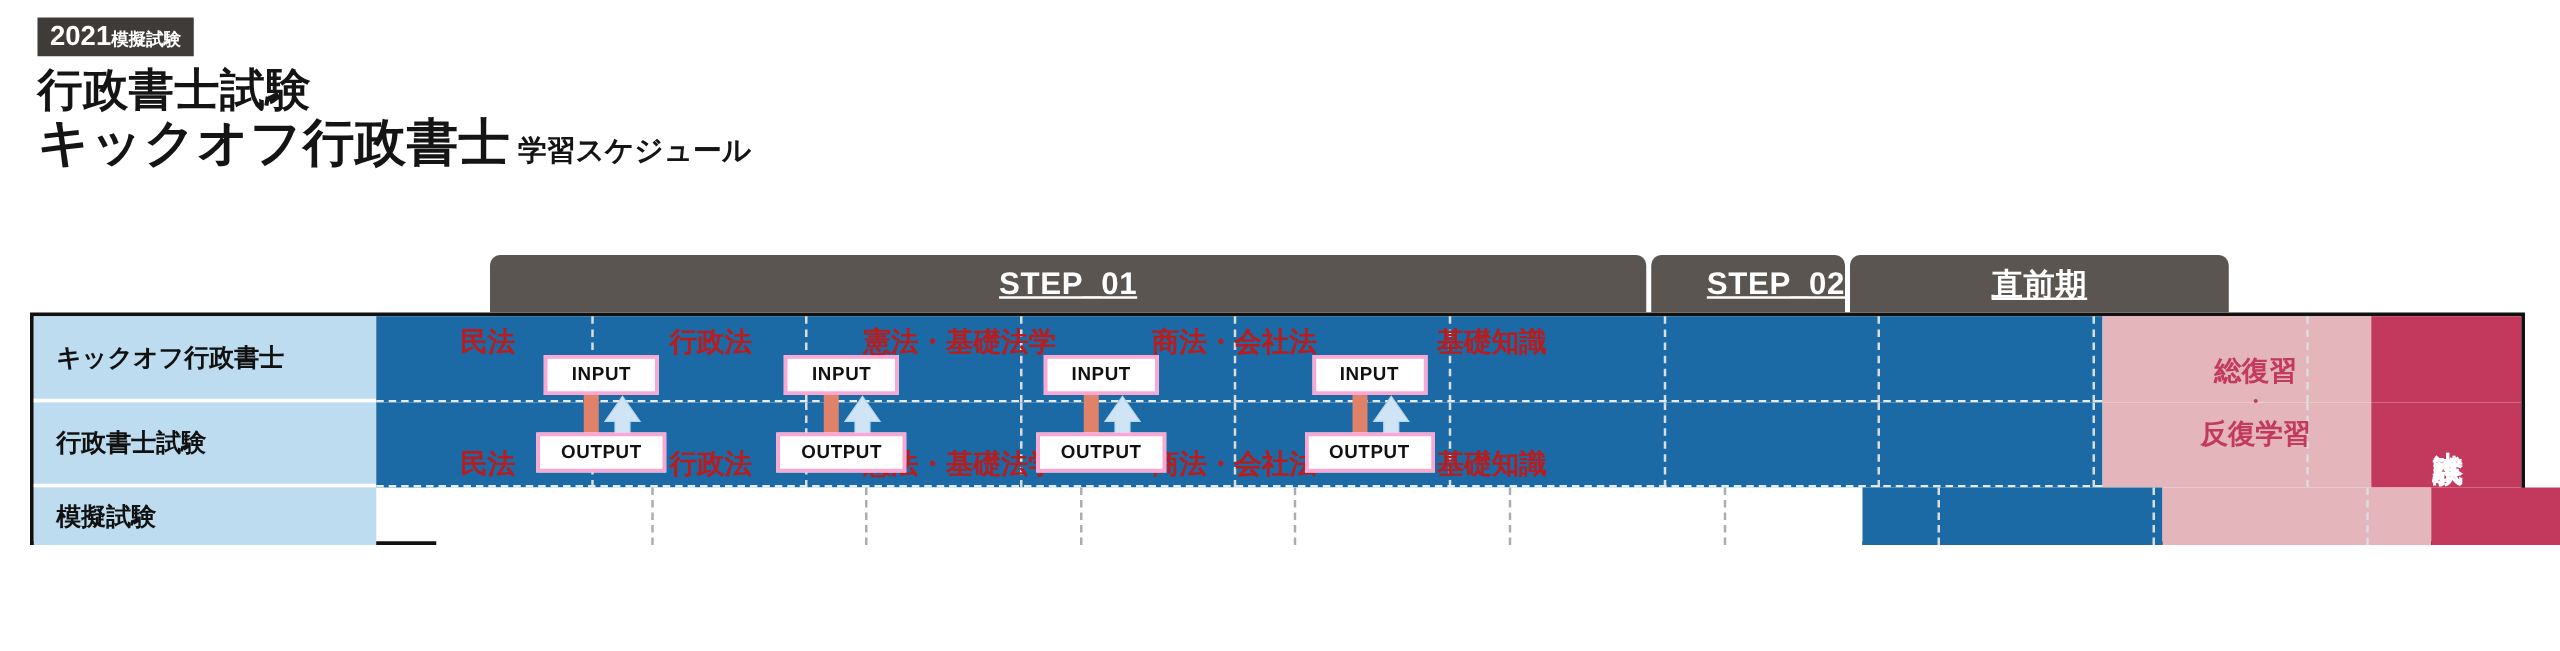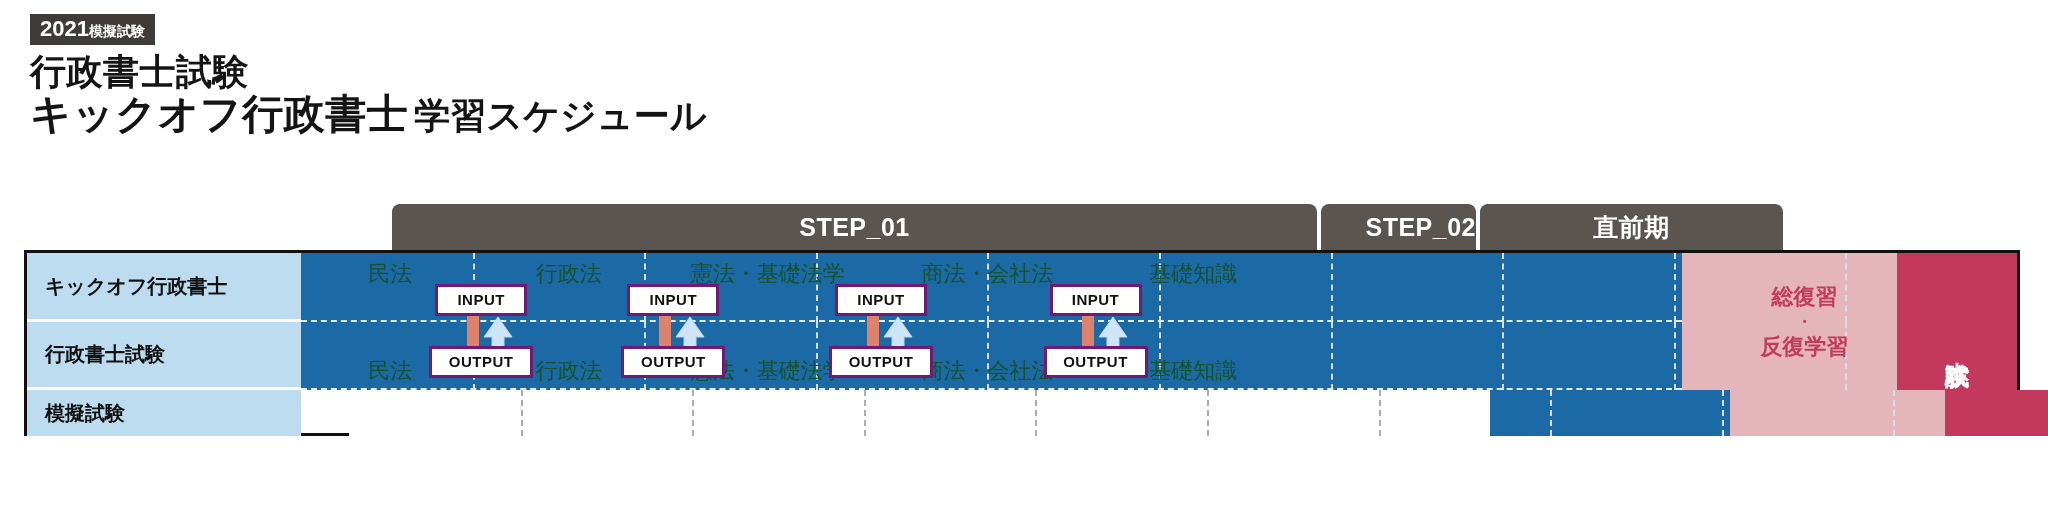--- a/index.html
+++ b/index.html
@@ -52,21 +52,21 @@
   }
   .title-line2 {
     font-size: 41px;
     font-weight: bold;
     color: #141414;
     line-height: 1.1;
     letter-spacing: 0.5px;
     white-space: nowrap;
   }
   .title-line2 .title-suffix {
-    font-size: 36px;
+    font-size: 23px;
     font-weight: bold;
     letter-spacing: 0px;
     padding-left: 6px;
   }
 
   
   .step-band {
     position: absolute;
     left: 392px;
     top: 204px;
@@ -79,20 +79,21 @@
     color: #ffffff;
     font-size: 25px;
     font-weight: bold;
     display: flex;
     align-items: center;
     justify-content: center;
     border-radius: 8px 8px 0 0;
     margin-right: 4px;
     letter-spacing: 0.5px;
     box-sizing: border-box;
+    text-decoration: underline;
   }
   .step-tab:last-child { margin-right: 0; }
   .grid {
     position: absolute;
     left: 24px;
     top: 250px;
     width: 1996px;
     height: 134px;
     box-sizing: border-box;
     border: 3px solid #111111;
@@ -135,32 +136,32 @@
 
   .hline-dash {
     position: absolute;
     left: 0;
     right: 0;
     border-top: 2px dashed #e6ebee;
   }
 
   .subj {
     position: absolute;
-    color: #14532d;
+    color: #b91c1c;
     font-size: 22px;
-    font-weight: normal;
+    font-weight: bold;
     text-align: right;
     white-space: nowrap;
     transform: translateX(-50%);
   }
 
   .iobox {
     position: absolute;
     background: #ffffff;
-    border: 3px solid #701a75;
+    border: 3px solid #f9a8d4;
     color: #111111;
     font-size: 15px;
     font-weight: bold;
     letter-spacing: 0.5px;
     padding: 4px 0 5px 0;
     text-align: center;
     transform: translateX(-50%);
     box-sizing: border-box;
     z-index: 4;
   }

